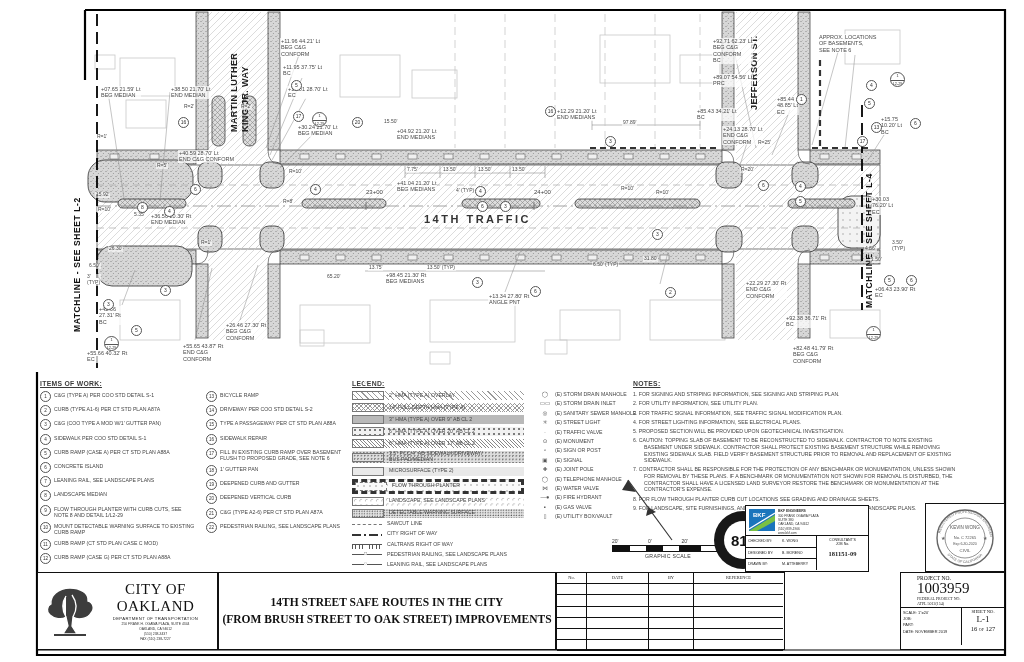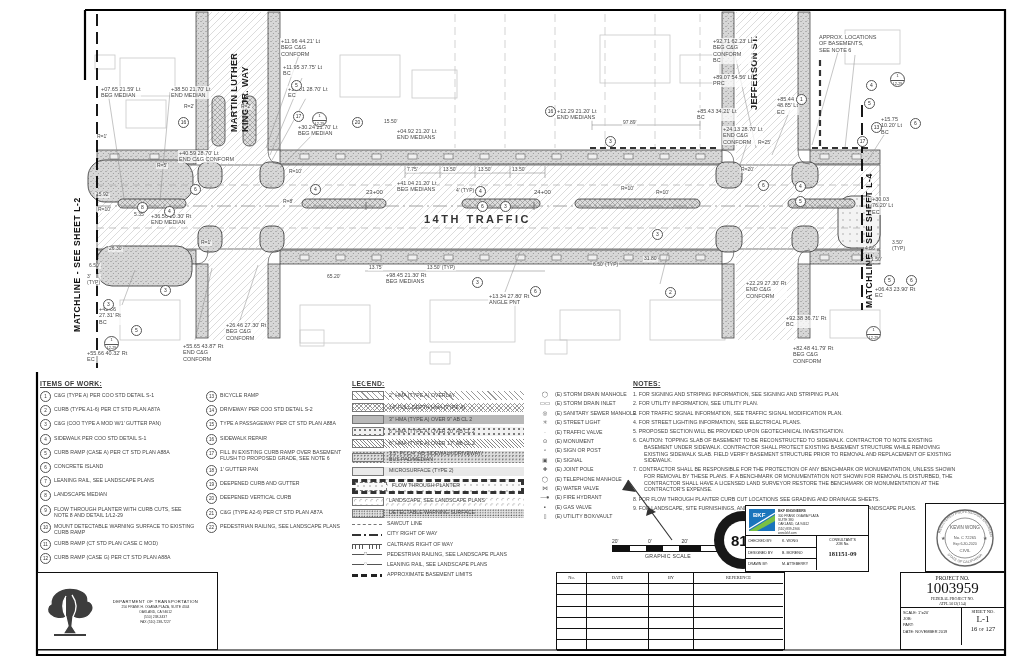--- a/index.html
+++ b/index.html
@@ -98,21 +98,21 @@
   .proj-title{font-family:"Liberation Serif",serif;font-weight:bold;font-size:11.5px;color:#111;
               text-align:center;line-height:1.5;}
   #bx-rev{left:556px;width:229px;padding:0;}
   .rev-grid{display:grid;grid-template-columns:30px 62px 45px 89px;}
   .rev-grid div{border-right:0.7px solid #111;border-bottom:0.7px solid #111;height:10.2px;
                 font-size:4.4px;text-align:center;line-height:10px;color:#222;font-family:"Liberation Serif",serif;}
   .rev-grid div:nth-child(4n){border-right:none;}
   #bx-layout{left:785px;width:115px;display:flex;align-items:center;justify-content:center;}
   .sheet-title{font-family:"Liberation Serif",serif;font-size:13px;letter-spacing:.8px;color:#111;}
   #bx-proj{left:900px;width:105px;padding:0;}
-  .proj-top{border-bottom:0.9px solid #111;text-align:center;padding:2px 16px 1px;}
+  .proj-top{border-bottom:0.9px solid #111;text-align:left;padding:2px 16px 1px;}
   .pn-cap{font-size:5.5px;font-family:"Liberation Serif",serif;color:#111;}
   .pn-num{font-size:15px;font-family:"Liberation Serif",serif;color:#111;line-height:1;}
   .pn-fed{font-size:4px;font-family:"Liberation Serif",serif;color:#222;line-height:1.3;}
   .proj-bot{display:flex;height:37px;}
   .scale-cell{width:56px;border-right:0.9px solid #111;padding:1.5px 2px;font-size:3.9px;color:#222;line-height:1.6;}
   .sheetno-cell{flex:1;text-align:center;padding-top:1px;}
   .sn-cap{font-size:4.6px;font-family:"Liberation Serif",serif;color:#111;}
   .sn-num{font-size:9px;font-family:"Liberation Serif",serif;color:#111;}
   .sn-of{font-size:6.5px;font-family:"Liberation Serif",serif;color:#111;margin-top:1px;}
   .sn-of i{font-style:normal;font-size:4px;}
@@ -856,30 +856,37 @@
   </div>
 
   <div class="band" id="bx-city">
     <svg width="56" height="58" viewBox="0 0 56 58">
       <g fill="#3d3d3d">
         <path d="M28,6 C16,6 8,14 9,22 C5,24 4,30 8,33 C12,37 20,38 24,35 L26,44 L21,52 L35,52 L30,44 L31,35 C37,39 46,36 49,31 C53,27 51,20 46,19 C47,11 38,6 28,6 Z M24,35 C20,28 20,20 24,14 M31,35 C35,28 35,20 30,13" stroke="#fff" stroke-width="1.3" fill="#3d3d3d"></path>
         <rect x="12" y="52" width="32" height="2"></rect>
       </g>
     </svg>
     <div class="city-txt">
+      <div class="city-name">CITY OF OAKLAND</div>
       <div class="city-sub">DEPARTMENT OF TRANSPORTATION</div>
       <div class="city-addr">
         <div>250 FRANK H. OGAWA PLAZA, SUITE 4344</div>
         <div>OAKLAND, CA 94612</div>
         <div>(510) 238-3437</div>
         <div>FAX (510) 238-7227</div>
       </div>
     </div>
   </div>
 
+  <div class="band" id="bx-title">
+    <div class="proj-title">
+      <div>14TH STREET SAFE ROUTES IN THE CITY</div>
+      <div>(FROM BRUSH STREET TO OAK STREET) IMPROVEMENTS</div>
+    </div>
+  </div>
 
   <div class="band" id="bx-rev">
     <div class="rev-grid">
       <div>No.</div>
       <div>DATE</div>
       <div>BY</div>
       <div>REFERENCE</div>
       <div></div>
         <div></div>
         <div></div>

